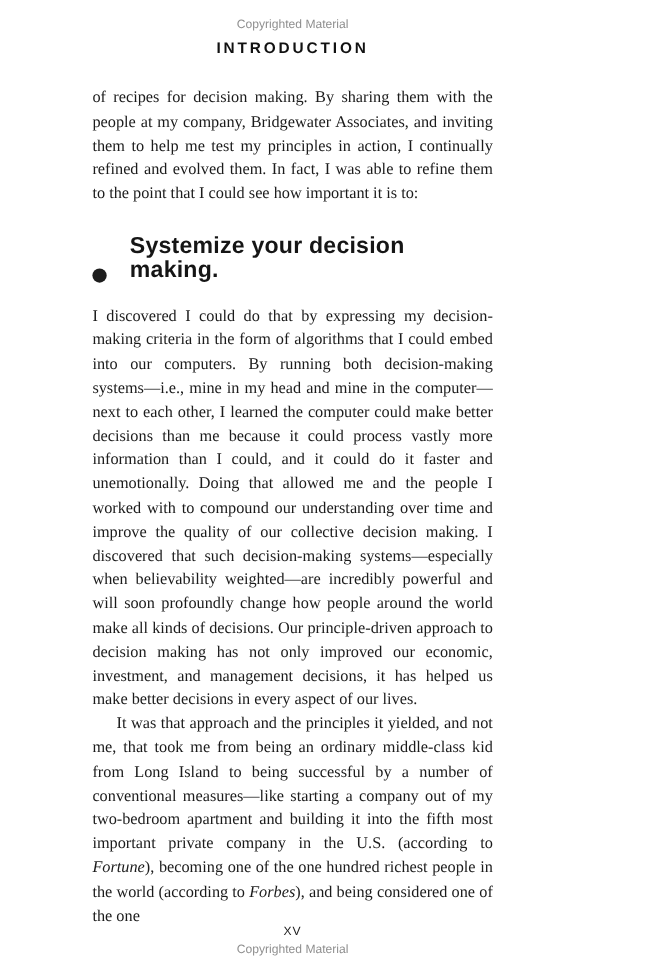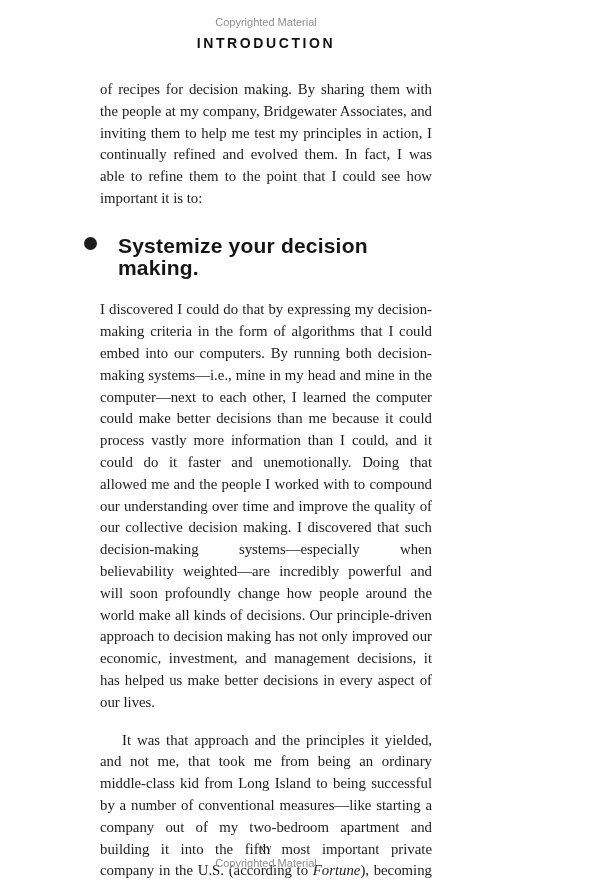--- a/index.html
+++ b/index.html
@@ -31,25 +31,25 @@
     letter-spacing: 2.6px;
     color: #111111;
   }
   .body-text {
     margin: 28px 84px 0 84px;
     font-size: 14.8px;
     line-height: 21.8px;
     text-align: justify;
     color: #1b1b1b;
   }
-  .body-text p { margin: 16px; }
+  .body-text p { margin: 0; }
   .heading-row {
     margin: 25px 0 21px 0;
     display: flex;
-    align-items: flex-start;
+    align-items: flex-end;
     text-align: left;
   }
   .bullet {
     width: 13px; height: 13px;
     border-radius: 50%;
     background: #1d1d1d;
     flex: 0 0 auto;
     margin-right: 21px;
     margin-top: 2px;
   }
@@ -63,23 +63,23 @@
   p.space-before { margin-top: 22px; }
   p.first-line-indent { text-indent: 22px; }
   .para-4 em { font-style: italic; font-family: Liberation Serif, serif; }
   .footer {
     position: absolute;
     left: 0; right: 0;
     bottom: 12px;
     text-align: center;
   }
   .page-number {
-    font-family: Liberation Serif, serif;
+    font-family: Liberation Sans, sans-serif;
     font-variant: small-caps;
-    font-size: 11px;
+    font-size: 15px;
     letter-spacing: 1px;
     color: #222222;
     margin-bottom: 3px;
     text-transform: lowercase;
   }
   .bottom-notice {
     font-family: "Liberation Sans", sans-serif;
     font-size: 11px;
     color: #8f8f8f;
   }

